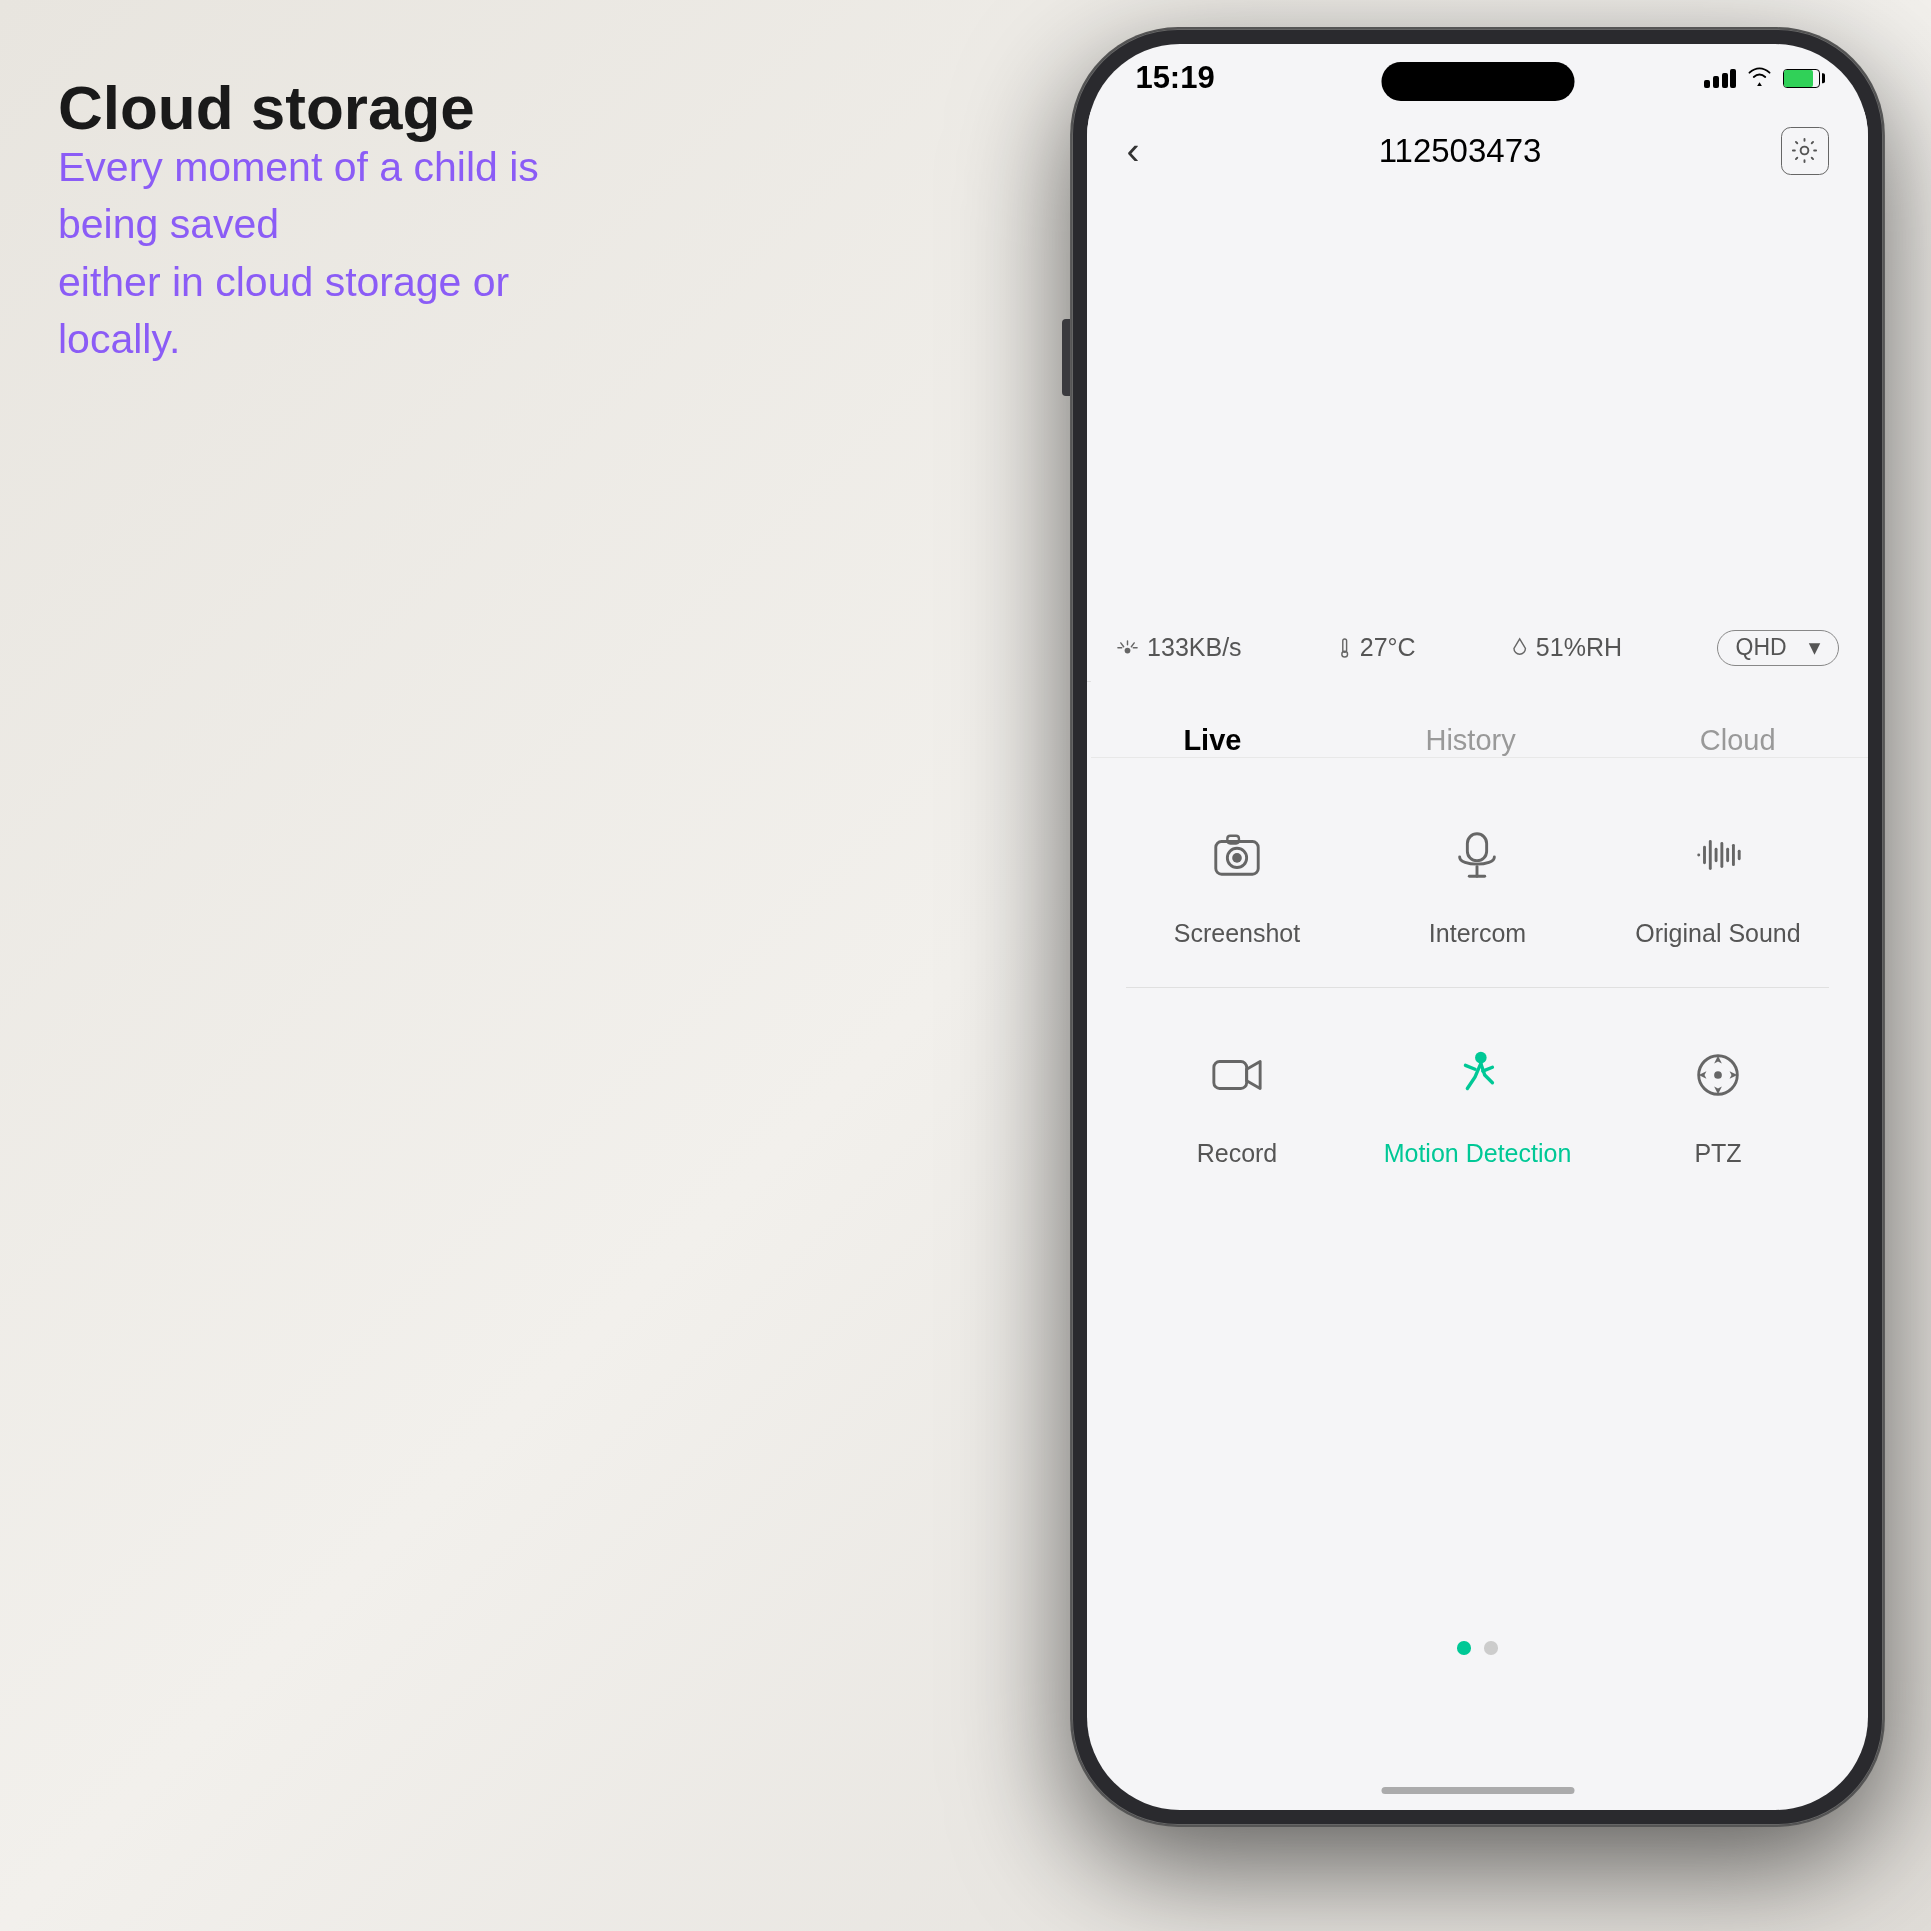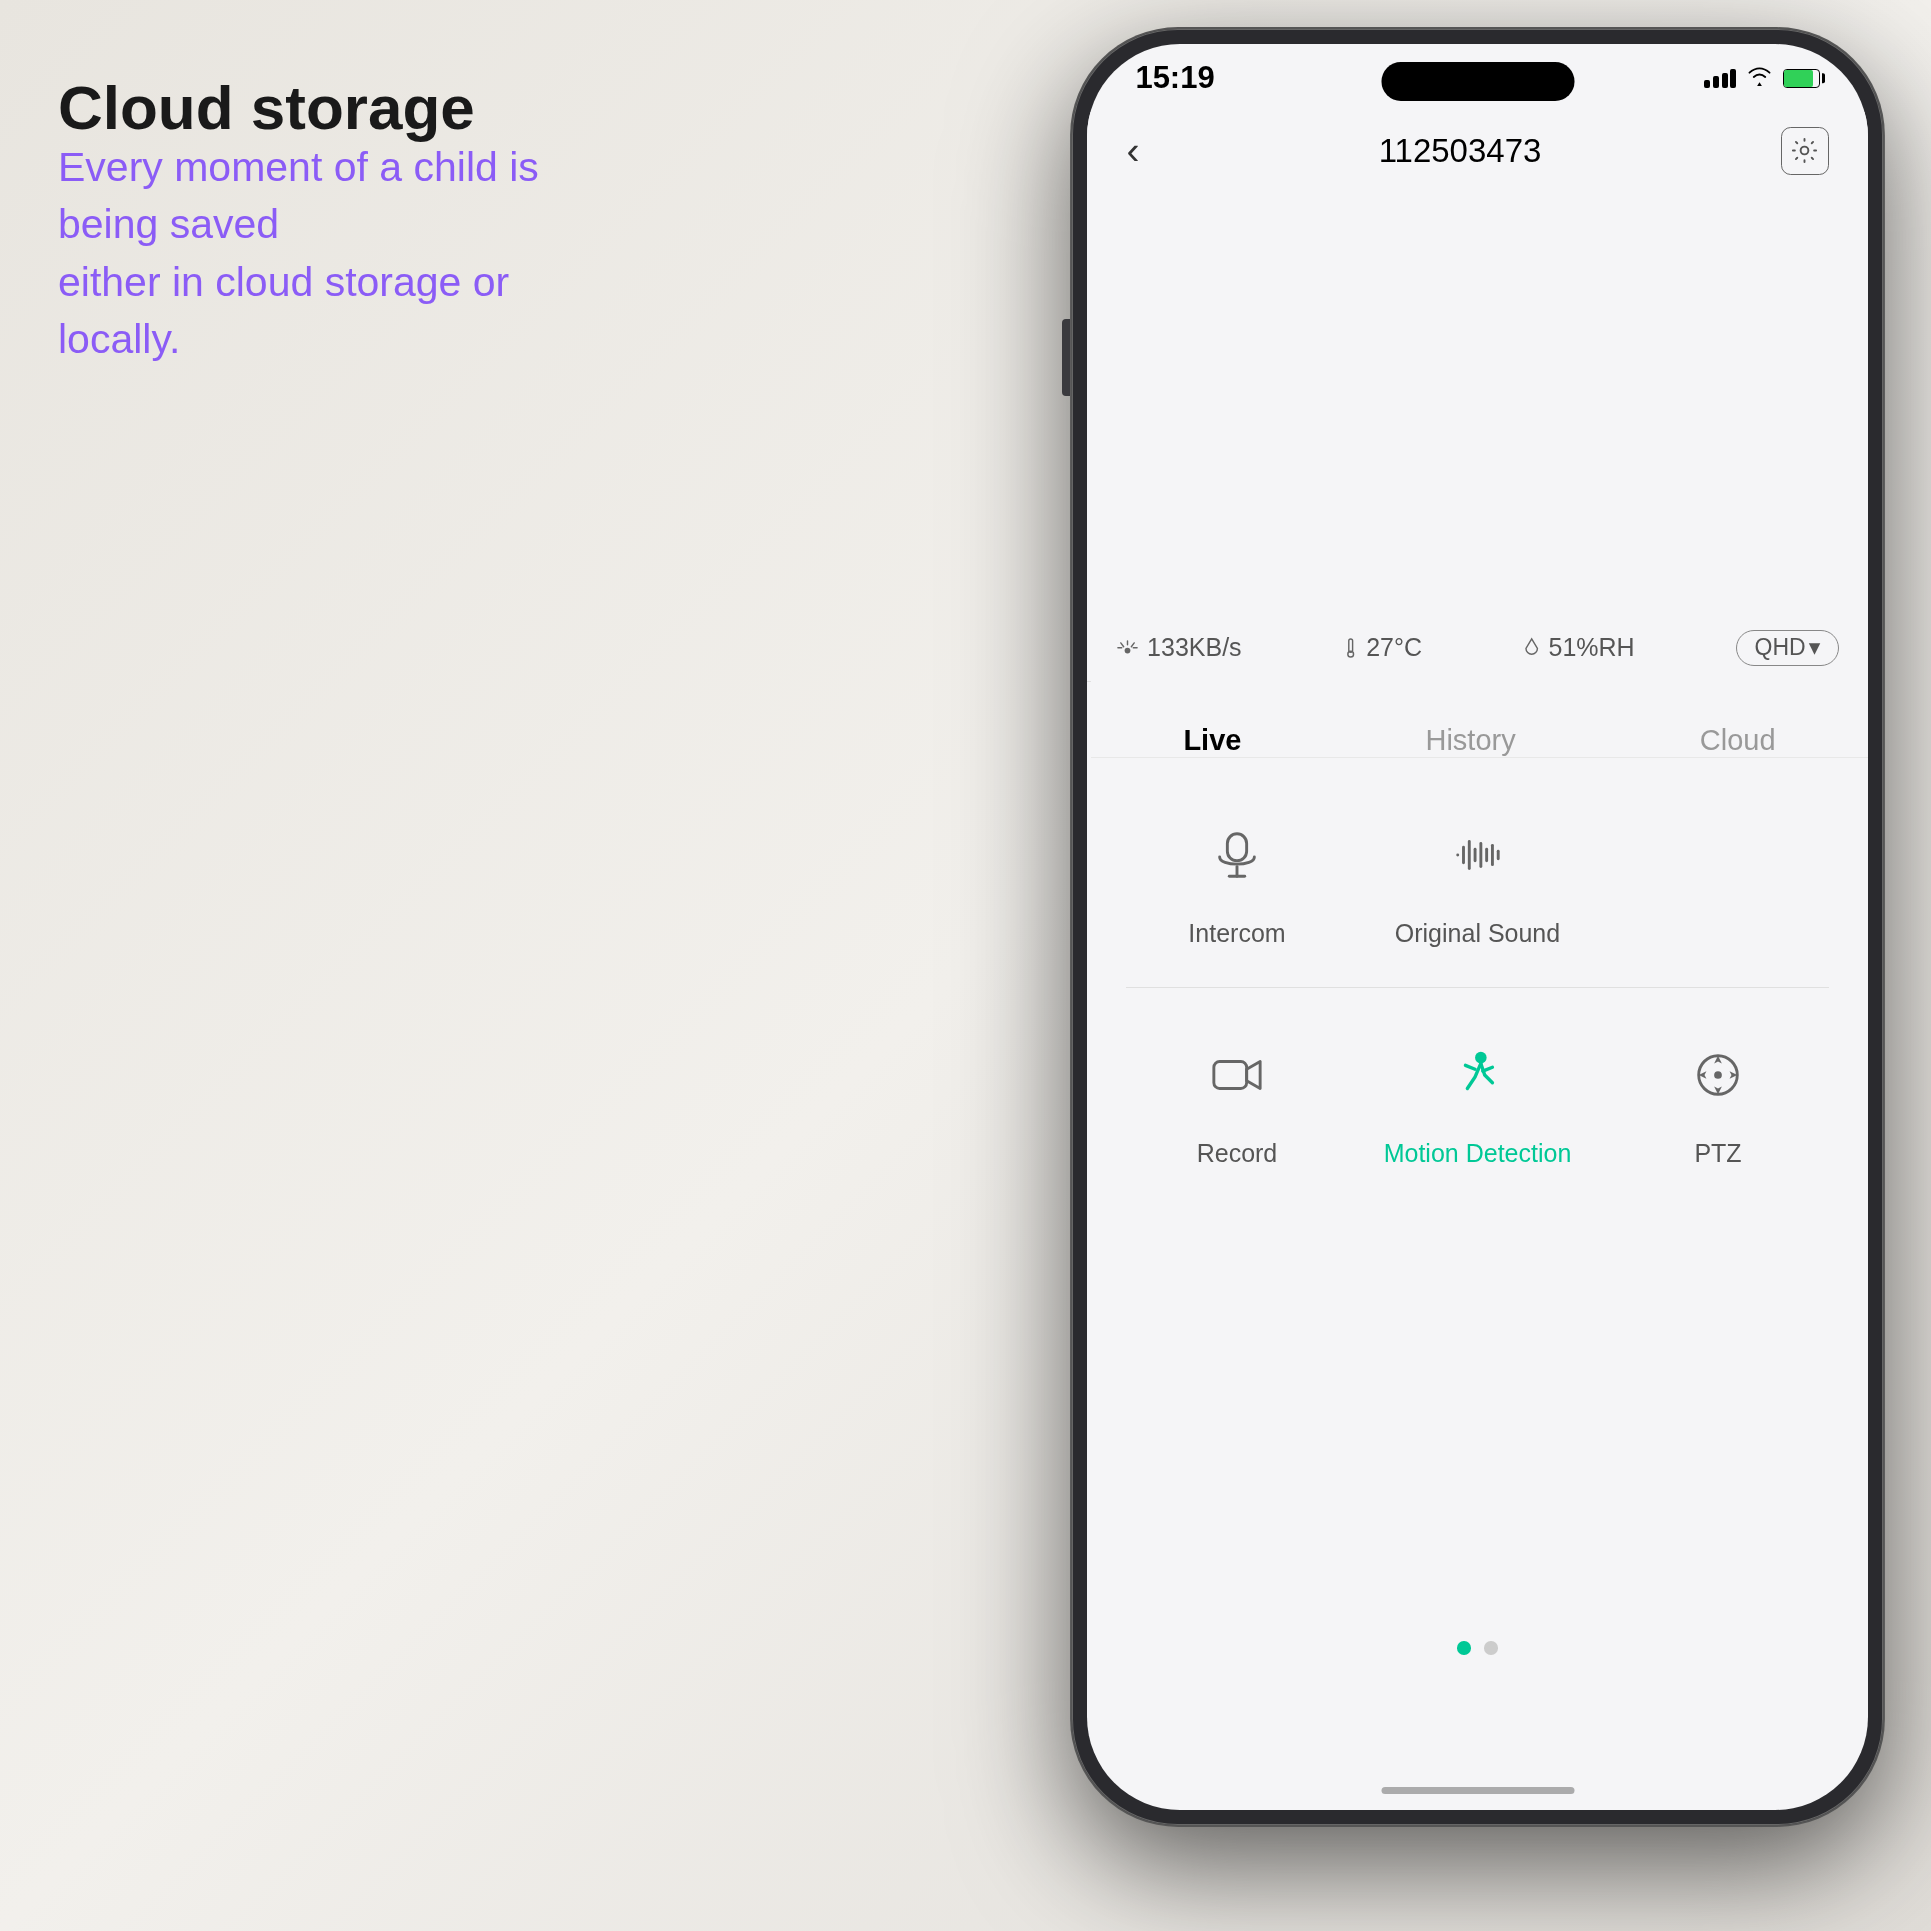--- a/index.html
+++ b/index.html
@@ -273,21 +273,21 @@
     }
 
     .qhd-badge {
       border: 1.4px solid #888;
       border-radius: 19.3px;
       padding: 3.9px 17.4px;
       font-size: 23px;
       color: #555;
       display: flex;
       align-items: center;
-      gap: 3px;
+      gap: 22px;
       justify-content: flex-end;
     }
 
     
     .tabs-bar {
       position: absolute;
       top: 637px;
       left: 4px;
       right: 0;
       height: 77px;
@@ -507,20 +507,31 @@
         </div>
         <div class="tab-item">
           <span>Cloud</span>
         </div>
       </div>
 
       <div class="content-area">
 
         <div class="function-grid">
 
+          <div class="function-item">
+            <div class="func-icon-wrap">
+              <svg class="icon-svg" viewBox="0 0 56 56" fill="none">
+                <rect x="6" y="14" width="44" height="34" rx="6" stroke="#666" stroke-width="3"></rect>
+                <circle cx="28" cy="31" r="10" stroke="#666" stroke-width="3"></circle>
+                <rect x="18" y="8" width="12" height="8" rx="3" stroke="#666" stroke-width="2.5"></rect>
+                <circle cx="28" cy="31" r="5" fill="#666"></circle>
+              </svg>
+            </div>
+            <span class="func-label">Screenshot</span>
+          </div>
 
           <div class="function-item">
             <div class="func-icon-wrap">
               <svg class="icon-svg" viewBox="0 0 56 56" fill="none">
                 <rect x="18" y="6" width="20" height="28" rx="10" stroke="#666" stroke-width="3"></rect>
                 <path d="M10 30c0 10 36 10 36 0" stroke="#666" stroke-width="3" stroke-linecap="round"></path>
                 <line x1="28" y1="40" x2="28" y2="50" stroke="#666" stroke-width="3" stroke-linecap="round"></line>
                 <line x1="20" y1="50" x2="36" y2="50" stroke="#666" stroke-width="3" stroke-linecap="round"></line>
               </svg>
             </div>

